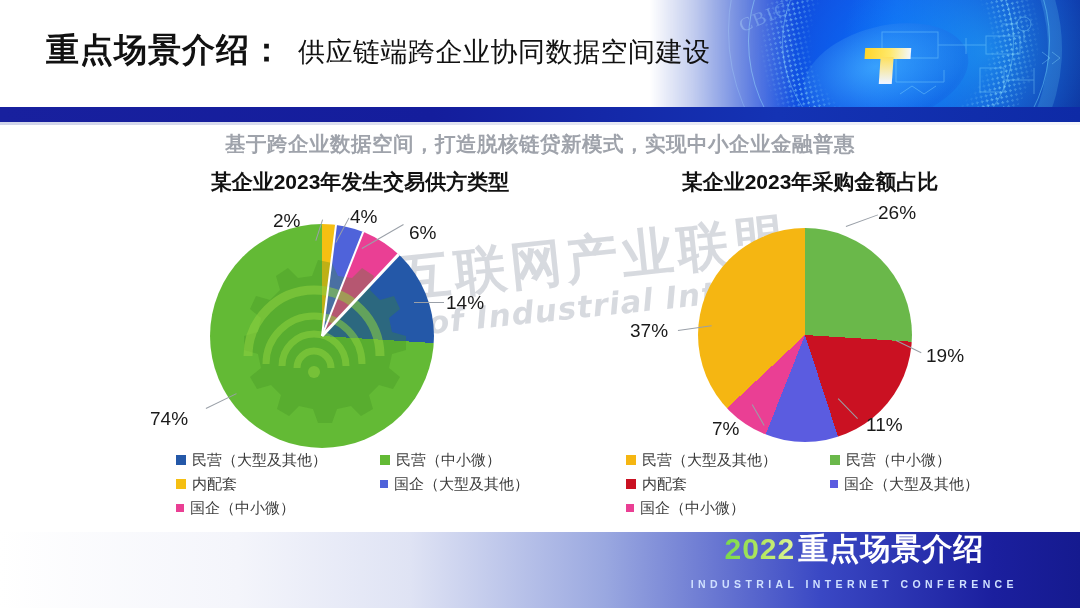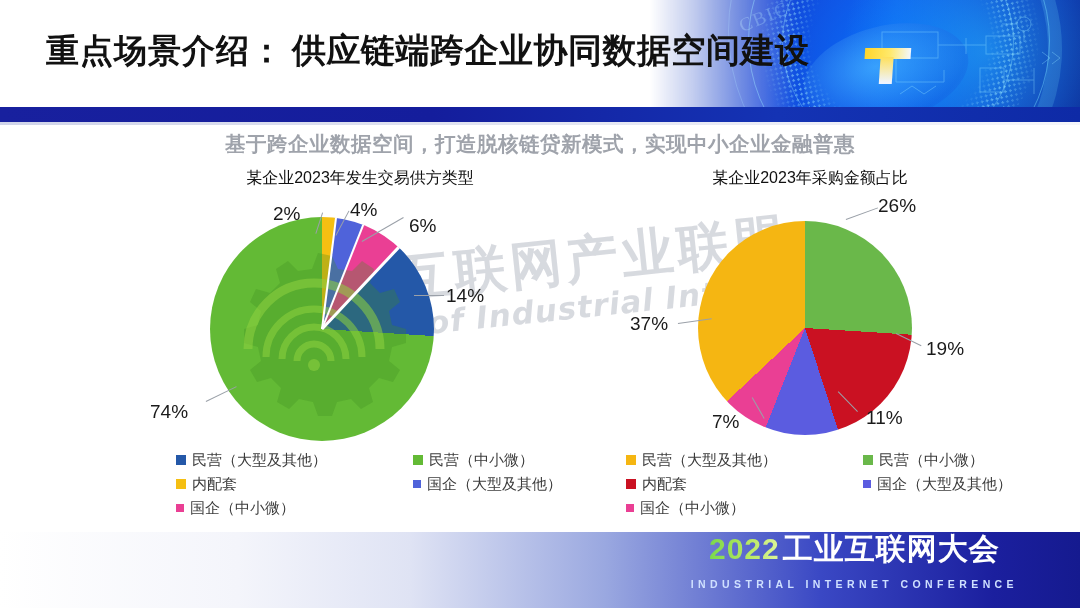--- a/index.html
+++ b/index.html
@@ -57,21 +57,21 @@
   .td-T .stem{position:absolute;left:16px;top:9px;width:13px;height:27px;background:linear-gradient(180deg,#ffe05a 0%,#eef4ff 95%);}
   .td-cbi{
     position:absolute;right:290px;top:6px;font-size:19px;letter-spacing:2px;color:rgba(160,225,255,.30);
     transform:rotate(-22deg);font-family:"Liberation Serif",serif;
   }
 
   
   .header{position:absolute;left:16px;top:0;width:100%;height:104px;}
   .title-wrap{position:absolute;left:30px;top:33px;display:flex;align-items:baseline;}
   .title-main{font-size:33px;font-weight:bold;color:#111;letter-spacing:1px;line-height:1;}
-  .title-sub{font-size:34px;font-weight:700;color:#111;letter-spacing:.5px;line-height:1;margin-left:8px;}
+  .title-sub{font-size:27px;font-weight:400;color:#111;letter-spacing:.5px;line-height:1;margin-left:14px;}
   .title-rule{
     position:absolute;left:0;top:107px;width:100%;height:15px;
     background:linear-gradient(90deg,#18209e 0%,#141d9c 40%,#1433b4 72%,#0e2aa6 100%);
   }
   .title-rule-shadow{position:absolute;left:0;top:122px;width:100%;height:3px;
     background:linear-gradient(90deg,rgba(200,205,230,.85),rgba(225,228,242,.35));}
 
   
   .watermark{
     position:absolute;left:50%;top:238px;transform:translateX(-50%) rotate(-6deg);
@@ -86,21 +86,21 @@
     position:absolute;left:0;top:130px;width:100%;text-align:center;
     font-size:20.5px;font-weight:bold;color:#9fa3ab;letter-spacing:.5px;
     text-shadow:0 1px 0 #ffffff, 0 -1px 0 rgba(255,255,255,.7);
   }
 
   
   .chart-block{position:absolute;top:168px;}
   .chart-block.left{left:150px;width:420px;}
   .chart-block.right{left:610px;width:400px;}
   .chart-title{
-    text-align:center;font-size:16px;font-weight:normal;color:#111;letter-spacing:0;white-space:nowrap;
+    text-align:center;font-size:21px;font-weight:bold;color:#111;letter-spacing:0;white-space:nowrap;
   }
   .pie-area{position:relative;height:250px;margin-top:6px;}
 
   .pie{position:absolute;border-radius:50%;}
   .pie.left-pie{left:60px;top:22px;width:224px;height:224px;
     background:conic-gradient(
       #f5bf12 0deg 7.2deg,
       #4f63da 7.2deg 21.6deg,
       #ea3f94 21.6deg 43.2deg,
       #2458a8 43.2deg 93.6deg,
@@ -128,21 +128,21 @@
   
   .lbl{position:absolute;font-size:19px;color:#1a1a1a;font-family:"Liberation Sans",sans-serif;white-space:nowrap;}
   .leader{position:absolute;background:#9aa0a8;height:1.4px;transform-origin:0 50%;}
 
   
   .legend{position:absolute;top:452px;font-size:15px;color:#3b3b3b;}
   .legend.left{left:176px;width:390px;}
   .legend.right{left:626px;width:390px;}
   .legend-row{display:flex;align-items:flex-start;margin-bottom:9px;}
   .legend-item{display:flex;align-items:center;}
-  .legend-item.c1{width:237px;}
+  .legend-item.c1{width:204px;}
   .swatch{width:10px;height:10px;margin-right:6px;flex:none;display:inline-block;}
   .swatch.sm{width:8px;height:8px;}
   .legend-label{line-height:1;white-space:nowrap;}
 
   
   .bottom-bar{
     position:absolute;left:0;bottom:0;width:100%;height:76px;
     background:linear-gradient(90deg,#ffffff 0%,#f4f5fb 22%,#dfe3f4 38%,#9aa8e0 56%,#3a48c4 76%,#1b1f9e 92%,#151a8f 100%);
   }
   .brand{position:absolute;right:62px;bottom:18px;text-align:center;}
@@ -315,19 +315,19 @@
         <span class="swatch sm" style="background:#ea3f94"></span>
         <span class="legend-label">国企（中小微）</span>
       </div>
     </div>
   </div>
 
   <div class="bottom-bar">
     <div class="brand">
       <div class="brand-main">
         <span class="brand-year">2022</span>
-        <span class="brand-cn">工业互联网大会</span>
+        <span class="brand-cn">重点场景介绍</span>
       </div>
       <div class="brand-en">INDUSTRIAL INTERNET CONFERENCE</div>
     </div>
   </div>
 
 </div>
 
 </body></html>

